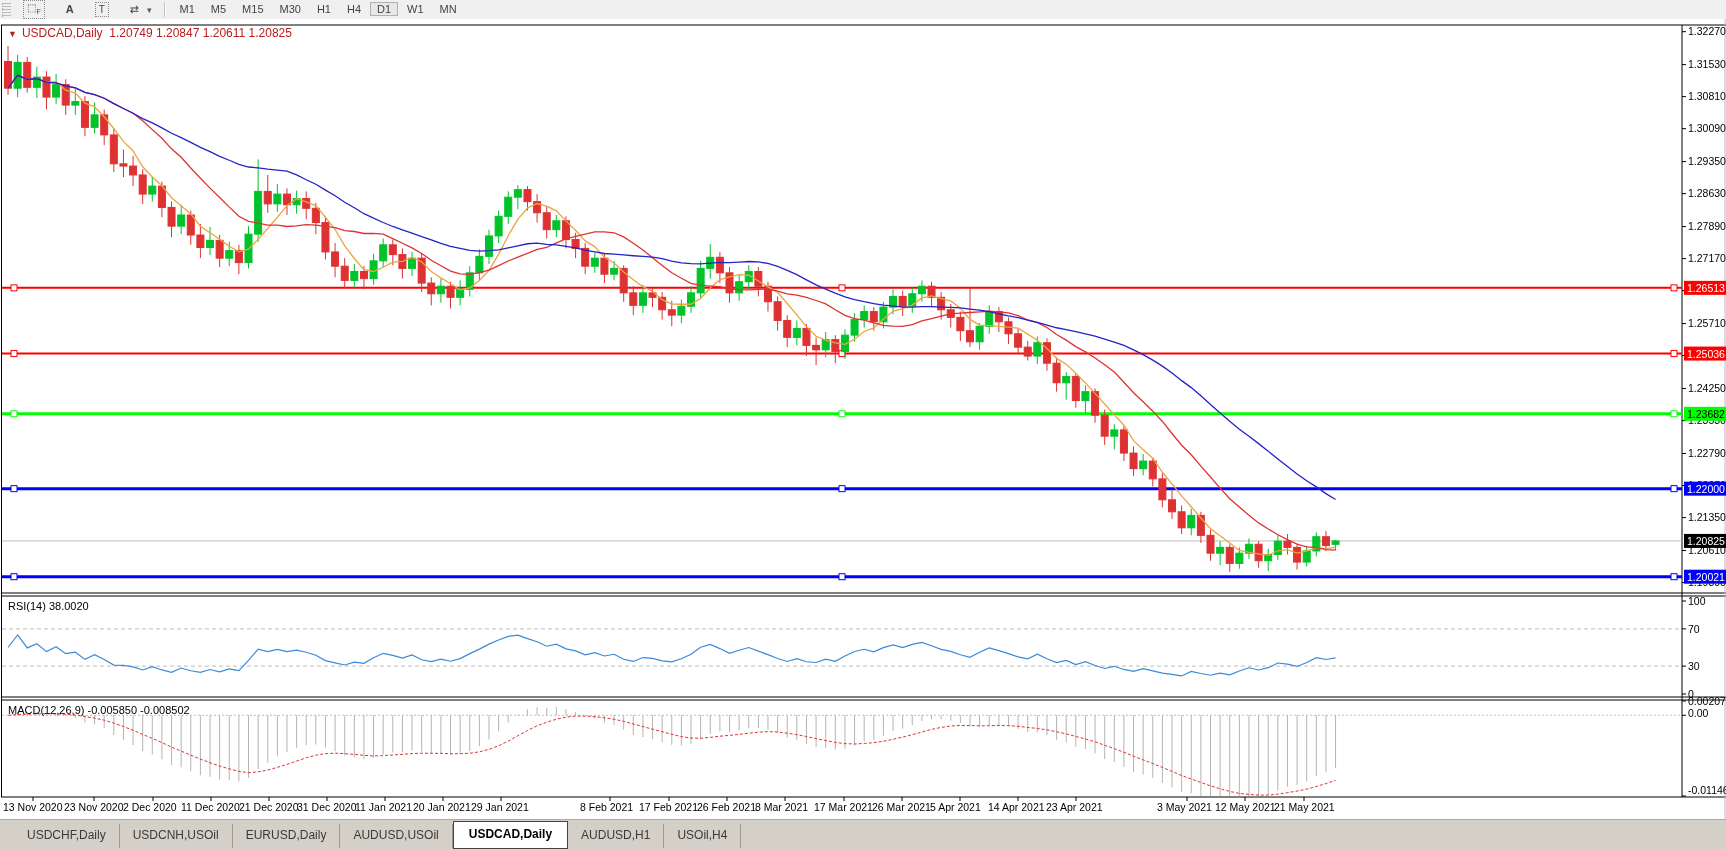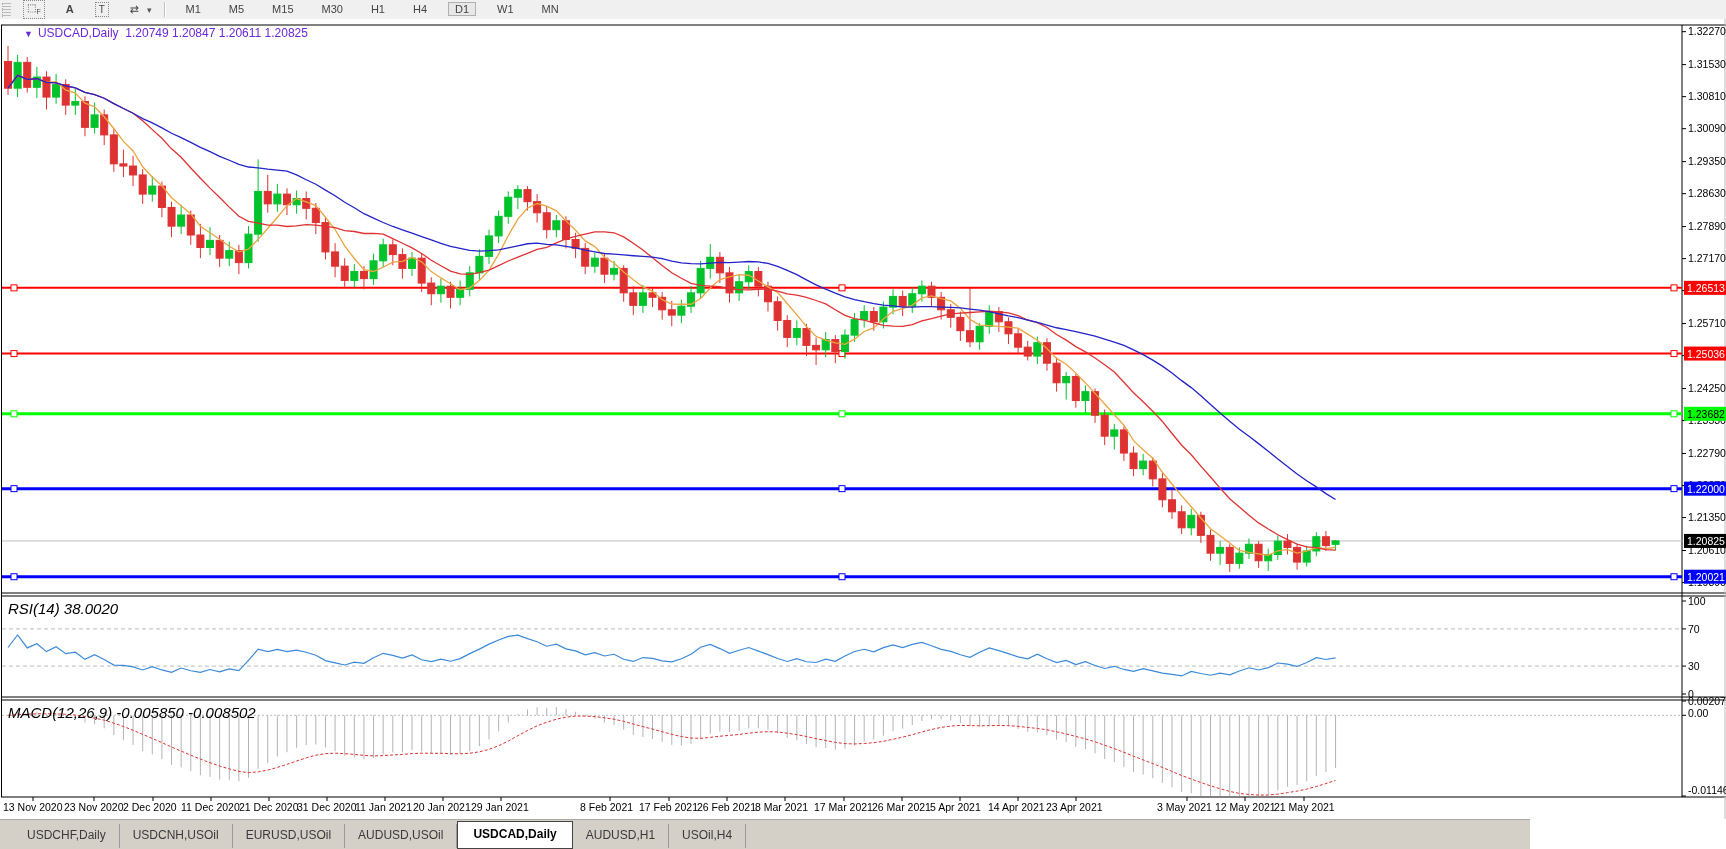--- a/index.html
+++ b/index.html
@@ -2,35 +2,35 @@
 <html><head>
 <meta charset="utf-8">
 <style>
   html,body{margin:0;padding:0;background:#fff;width:1726px;height:849px;overflow:hidden;
     font-family:"Liberation Sans",sans-serif;}
   .app{position:relative;width:1726px;height:849px;background:#fff;}
   .toolbar{position:absolute;left:0;top:0;width:1726px;height:19px;background:#f0f0f0;
     border-bottom:1px solid #9a9a9a;display:flex;align-items:center;font-size:11px;color:#444;}
   .grip{width:8px;height:14px;margin:0 6px 0 2px;background:
     repeating-linear-gradient(180deg,#bbb 0 1px,transparent 1px 3px);border-left:1px dotted #aaa;}
-  .tbtn{padding:1px 7px;margin:0 7px;cursor:default;line-height:15px;}
+  .tbtn{padding:1px 7px;margin:0 1px;cursor:default;line-height:15px;}
   .tbtn.active{background:#e8e8e8;border:1px solid #b0b0b0;padding:0 6px;}
   .iconbox{border:1px dotted #888;padding:0 3px;margin:0 6px;font-size:10px;line-height:13px;}
   .icon-a{font-weight:bold;margin:0 8px;}
   .swap{margin:0 2px 0 8px;letter-spacing:-1px;}
   .caret{font-size:9px;color:#555;margin-right:6px;}
   .tsep{width:1px;height:15px;background:#c0c0c0;border-right:1px solid #fff;margin:0 6px;}
   .chart-wrap{position:absolute;left:0;top:19px;width:1726px;height:800px;background:#fff;}
   svg{position:absolute;left:0;top:0;}
-  .chart-title{position:absolute;left:24px;top:7px;font-size:12px;color:#6d28d9;}
+  .chart-title{position:absolute;left:8px;top:7px;font-size:12px;color:#b91c1c;}
   .chart-title .tri{font-size:9px;margin-right:5px;}
-  .ind-label{position:absolute;left:8px;font-size:15px;color:#000;font-style:italic;}
+  .ind-label{position:absolute;left:8px;font-size:11px;color:#000;}
   .rsi-label{top:581px;}
   .macd-label{top:685px;}
-  .tabbar{position:absolute;left:0;top:819px;width:1530px;height:30px;background:#d4d0c8;
+  .tabbar{position:absolute;left:0;top:819px;width:1726px;height:30px;background:#d4d0c8;
     border-top:1px solid #aaa;display:flex;align-items:flex-end;font-size:12px;color:#3a3a3a;}
   .tab{padding:4px 13px 6px 13px;border-right:1px solid #999;margin-bottom:2px;cursor:default;white-space:nowrap;}
   .tab.first{margin-left:14px;}
   .tab.active{background:#fff;border:1px solid #444;border-right:1px solid #444;font-weight:bold;color:#000;
     padding:5px 15px 7px 15px;margin-bottom:1px;}
 </style>
 </head>
 <body>
 
 <div class="app">
@@ -641,20 +641,20 @@
     <div class="chart-title">
       <span class="tri">▼</span><span>USDCAD,Daily</span>&nbsp;&nbsp;<span>1.20749 1.20847 1.20611 1.20825</span>
     </div>
     <div class="ind-label rsi-label">RSI(14) 38.0020</div>
     <div class="ind-label macd-label">MACD(12,26,9) -0.005850 -0.008502</div>
   </div>
 
   <div class="tabbar" id="tabbar">
       <div class="tab first">USDCHF,Daily</div>
       <div class="tab">USDCNH,USOil</div>
-      <div class="tab">EURUSD,USOil</div>
+      <div class="tab">EURUSD,Daily</div>
       <div class="tab">AUDUSD,USOil</div>
       <div class="tab active">USDCAD,Daily</div>
       <div class="tab">AUDUSD,H1</div>
       <div class="tab">USOil,H4</div>
     </div>
 
 </div>
 
 </body></html>

